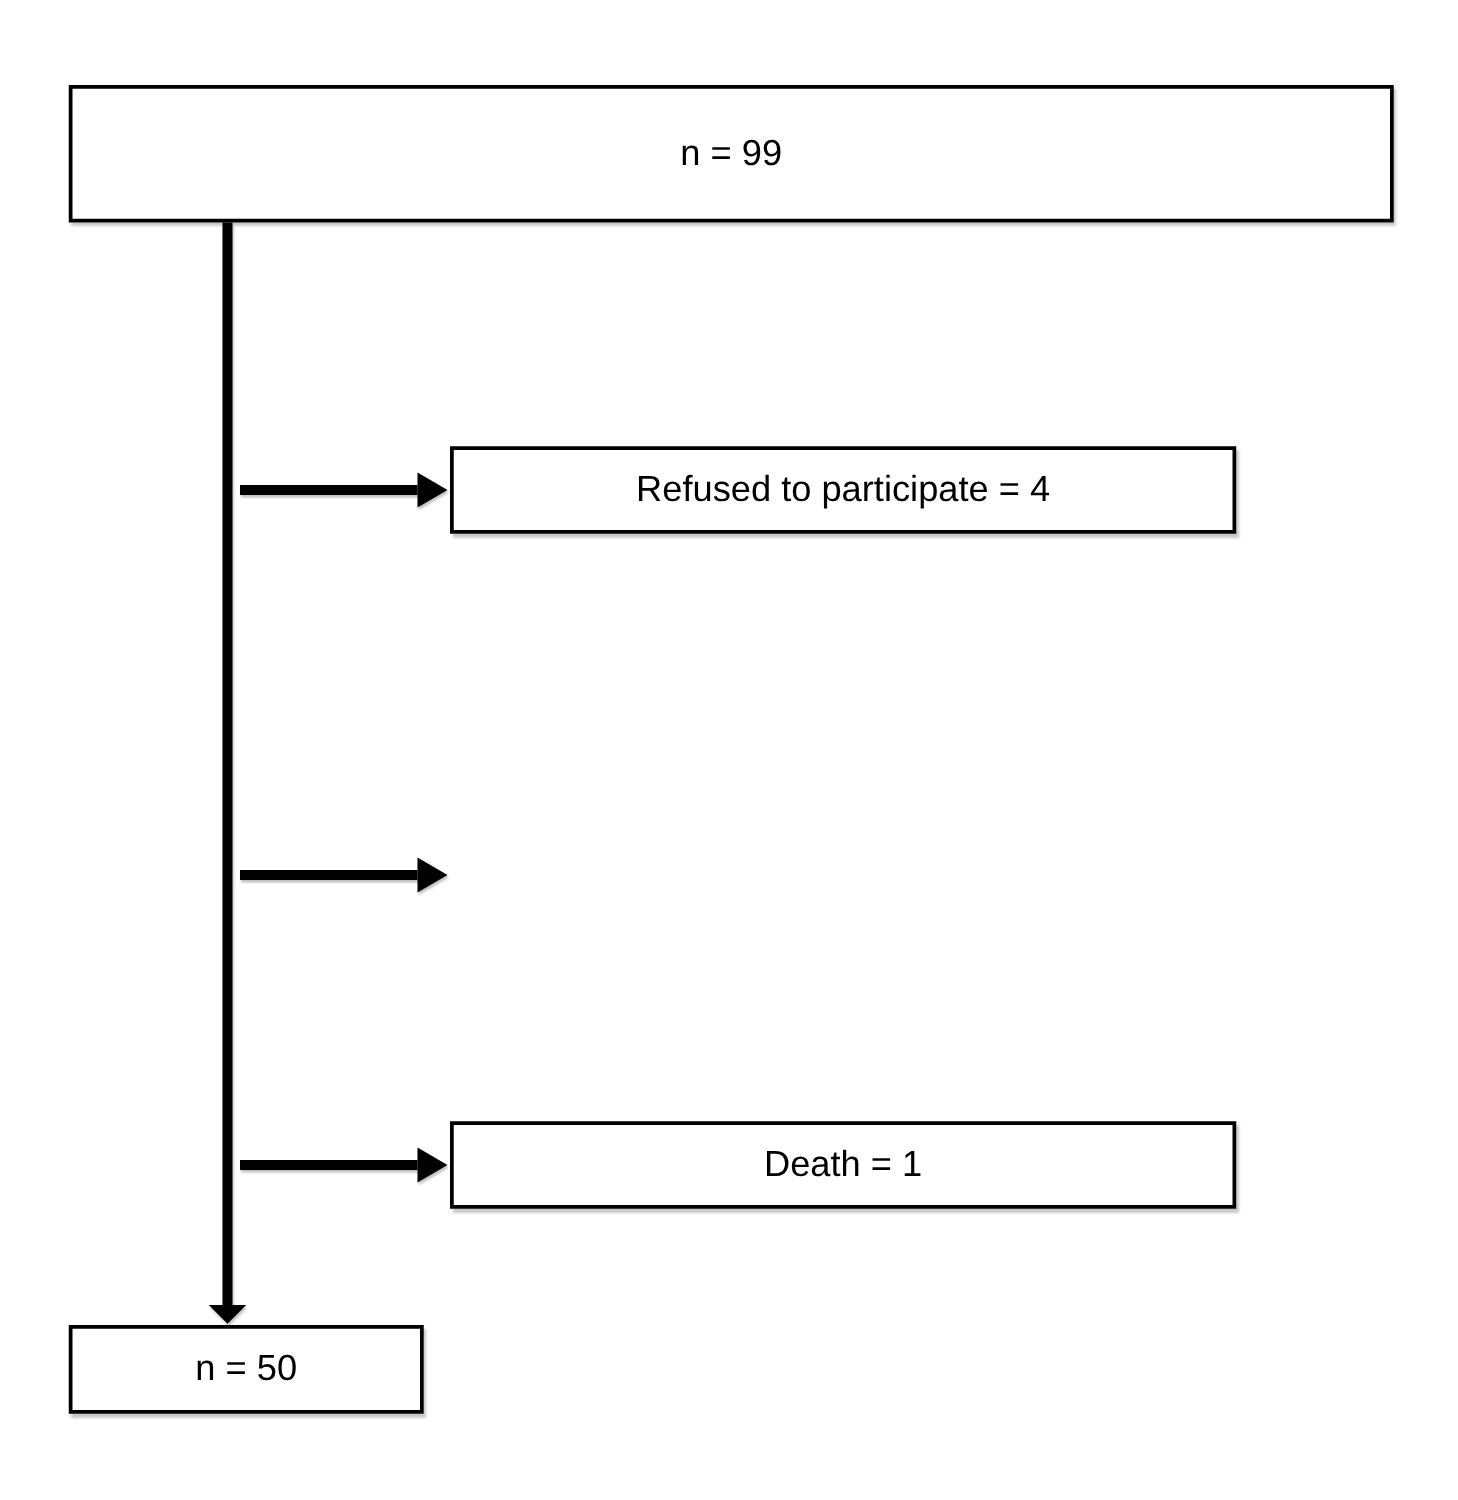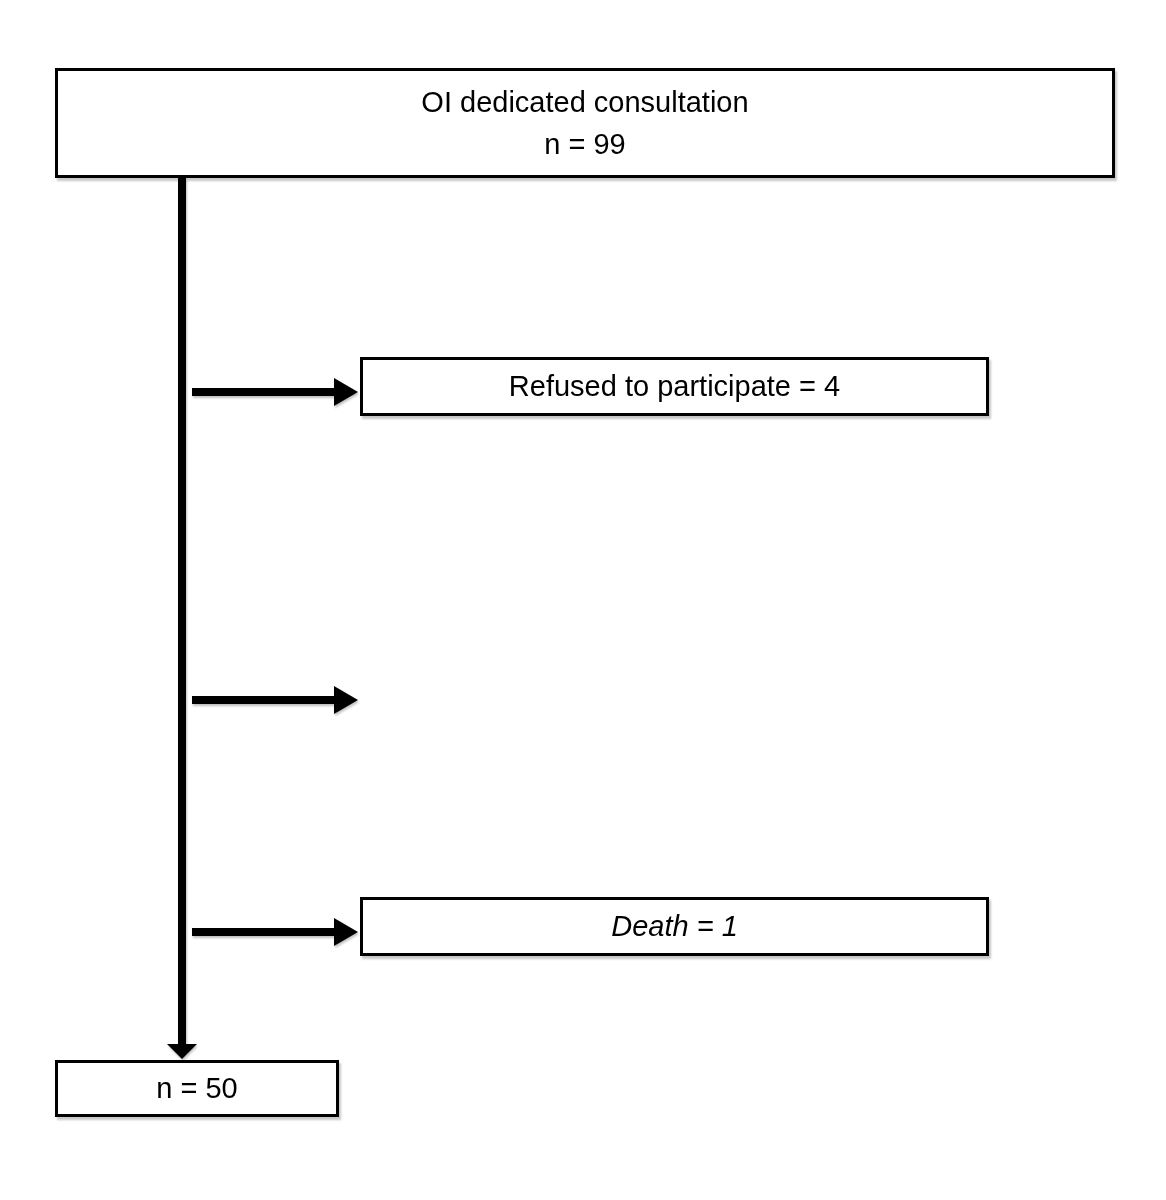--- a/index.html
+++ b/index.html
@@ -32,30 +32,30 @@
   }
   .node-top {
     left: 55px;
     top: 68px;
     width: 1060px;
     height: 110px;
   }
   .node-side {
     left: 360px;
     width: 629px;
-    height: 59px;
+    height: 70px;
   }
   .node-side-1 { top: 357px; }
   .node-side-2 { top: 667px; }
-  .node-side-3 { top: 897px; font-style: italic; }
+  .node-side-3 { top: 897px; }
   .node-bottom {
     left: 55px;
     top: 1060px;
     width: 284px;
-    height: 57px;
+    height: 71px;
   }
   
   .vline {
     position: absolute;
     left: 178px;
     top: 178px;
     width: 8px;
     height: 868px;
     background: #000000;
     filter: drop-shadow(1px 2px 1px rgba(0,0,0,0.25));
@@ -96,21 +96,20 @@
   .h-arrowhead-2 { top: 686px; }
   .hline-3 { top: 928px; }
   .h-arrowhead-3 { top: 918px; }
 </style>
 </head>
 <body>
 
 <div class="canvas">
 
   <div class="node node-top">
-    <span>OI dedicated consultation</span>
     <span>n = 99</span>
   </div>
 
   <div class="vline"></div>
   <div class="v-arrowhead"></div>
 
   <div class="hline hline-1"></div>
   <div class="h-arrowhead h-arrowhead-1"></div>
   <div class="node node-side node-side-1">
     <span>Refused to participate = 4</span>

